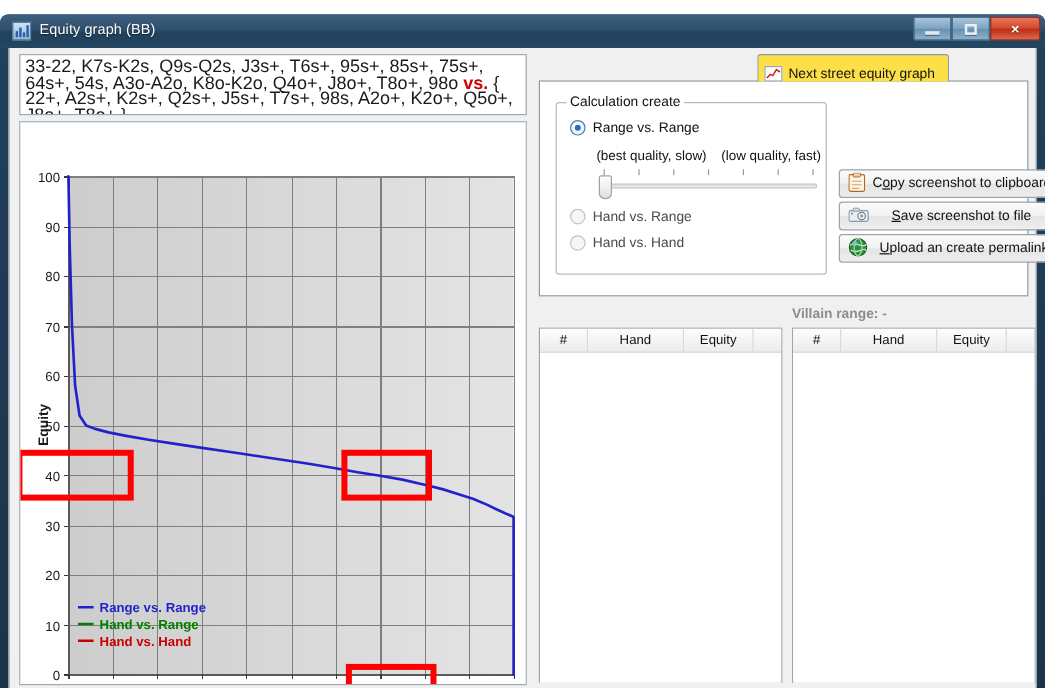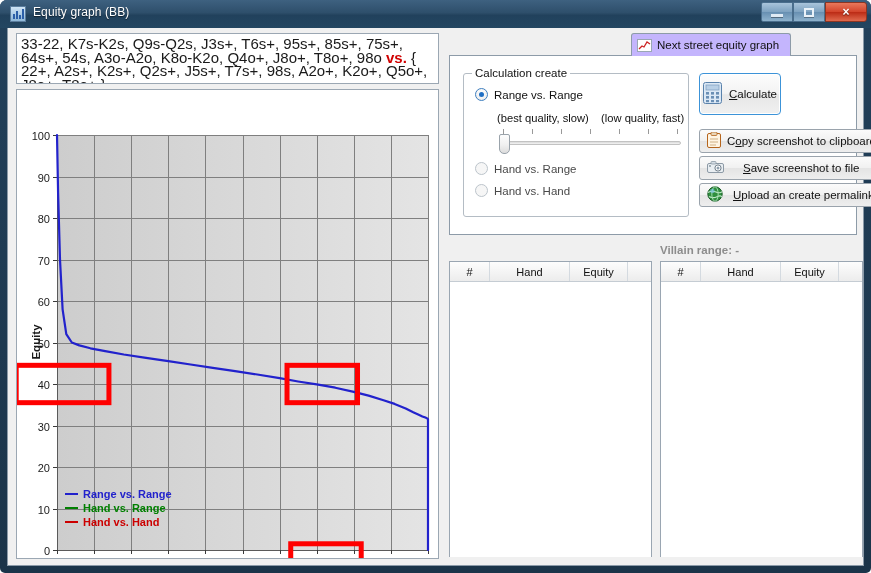--- a/index.html
+++ b/index.html
@@ -6,21 +6,21 @@
     margin: 0; padding: 0;
     width: 871px; height: 573px;
     overflow: hidden;
     font-family: "Liberation Sans", sans-serif;
     background: #ffffff;
   }
 
   
   #window {
     position: absolute;
-    left: 0; top: 0;
+    left: 0; top: 12px;
     width: 871px; height: 413px;
     background: linear-gradient(to bottom, #2b4a63 0%, #1f3950 50%, #16293a 100%);
     border-radius: 7px 7px 5px 5px;
     box-sizing: border-box;
     padding: 0;
   }
   #frame-outer {
     position: absolute;
     left: 0; top: 0; width: 871px; height: 573px;
     border-radius: 7px 7px 5px 5px;
@@ -146,23 +146,24 @@
     padding-left: 5px;
   }
   #tab-current {
     left: 4px; width: 185px;
     background: linear-gradient(to bottom,#f3f3f3,#e2e2e2);
     color: #a6a6a6;
     z-index: 1;
   }
   #tab-next {
     left: 186px; width: 160px; top: 0px; height: 23px;
-    background: #c4b5fd;
+    background: #fde047;
     color: #111;
     z-index: 3;
+    align-items: flex-end;
   }
   .tab-icon {
     width: 15px; height: 13px;
     background: #ffffff;
     border: 1px solid #9aa7b4;
     box-sizing: border-box;
     margin-right: 5px;
     position: relative;
     flex: none;
   }
@@ -517,40 +518,20 @@
             <span class="radio off"></span>
             <span>Hand vs. Range</span>
           </div>
 
           <div class="radio-row disabled" style="left:11px; top:110px;">
             <span class="radio off"></span>
             <span>Hand vs. Hand</span>
           </div>
         </div>
 
-        <div class="btn" id="btn-calculate">
-          <span class="bicon" style="margin-right:7px;">
-            <svg width="19" height="22" viewBox="0 0 19 22">
-              <rect x="0.5" y="0.5" width="18" height="21" rx="2" fill="#dbe8f5" stroke="#5a82ab"></rect>
-              <rect x="3" y="3" width="13" height="5" fill="#b9d0e6" stroke="#7b9cbd" stroke-width="0.7"></rect>
-              <g fill="#6a8fb5">
-                <rect x="3" y="10" width="3" height="2.6"></rect>
-                  <rect x="8" y="10" width="3" height="2.6"></rect>
-                  <rect x="13" y="10" width="3" height="2.6"></rect>
-                <rect x="3" y="14" width="3" height="2.6"></rect>
-                  <rect x="8" y="14" width="3" height="2.6"></rect>
-                  <rect x="13" y="14" width="3" height="2.6"></rect>
-                <rect x="3" y="18" width="3" height="2.2"></rect>
-                  <rect x="8" y="18" width="3" height="2.2"></rect>
-                  <rect x="13" y="18" width="3" height="2.2"></rect>
-              </g>
-            </svg>
-          </span>
-          <span class="lbl"><u>C</u><span>alculate</span></span>
-        </div>
 
         <div class="btn" id="btn-copy">
           <span class="bicon" style="margin:0 6px 0 7px;">
             <svg width="14" height="16" viewBox="0 0 14 16">
               <rect x="0.5" y="1.5" width="13" height="14" rx="1.5" fill="#fff4e2" stroke="#b5651d"></rect>
               <rect x="4" y="0" width="6" height="3.5" rx="1" fill="#e8d5b8" stroke="#b5651d" stroke-width="0.8"></rect>
               <g stroke="#c9a87c" stroke-width="0.9">
                 <line x1="3" y1="7" x2="11" y2="7"></line>
                   <line x1="3" y1="10" x2="11" y2="10"></line>
                   <line x1="3" y1="13" x2="9" y2="13"></line>

